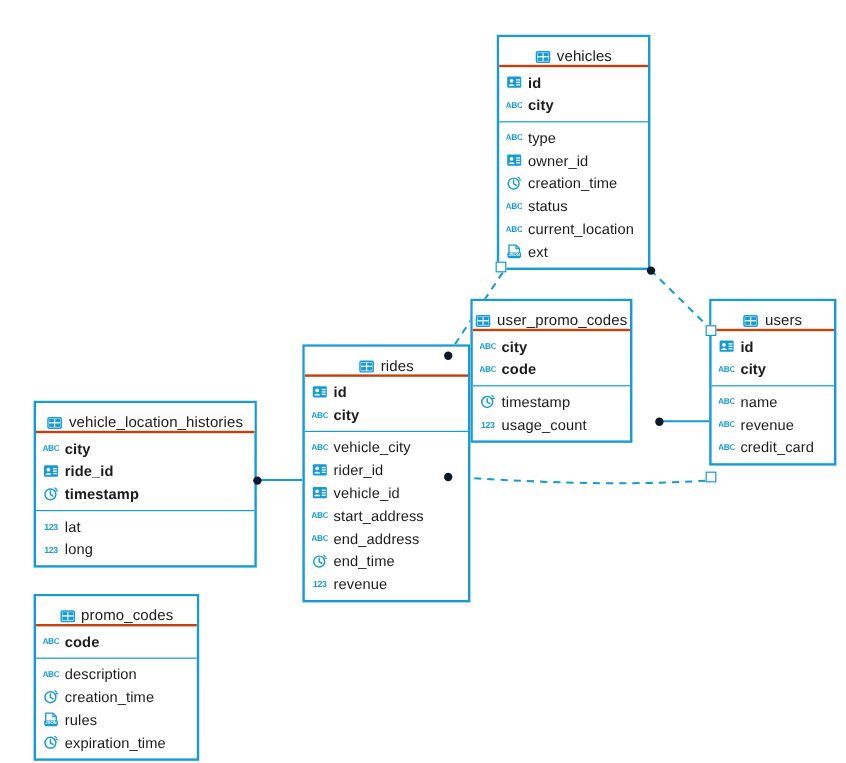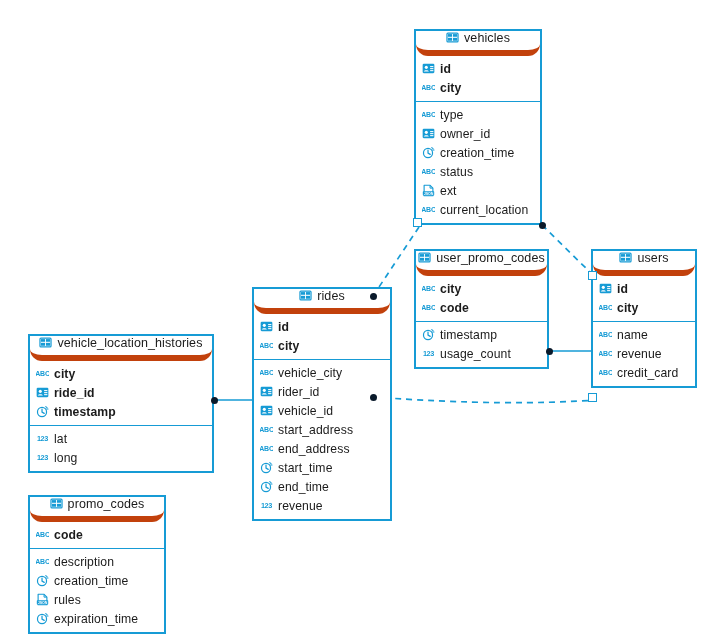--- a/index.html
+++ b/index.html
@@ -15,25 +15,24 @@
   .table{
     position:absolute;
     box-sizing:border-box;
     background:#ffffff;
     border:2px solid #169BD5;
     z-index:2;
   }
   .thead{
     box-sizing:border-box;
     height:25px;
-    display:flex;align-items:flex-start;justify-content:center;gap:5px;
-    border-bottom:6px solid #c2410c;
+    display:flex;align-items:flex-end;justify-content:center;gap:5px;
+    border-bottom:2px solid #c2410c;
     background:#ffffff;
     padding:0 6px;
-    border-radius:12px;
   }
   .tname{
     font-size:12.5px;color:#1b1b1b;white-space:nowrap;letter-spacing:.1px;
   }
   .group{box-sizing:border-box;padding:3px 0 4px 0;}
   .group.pk{border-bottom:1px solid #169BD5;}
   .col{
     box-sizing:border-box;
     height:19px;
     display:flex;align-items:center;gap:5px;
@@ -122,36 +121,36 @@
             <span class="cname">creation_time</span>
           </div>
           <div class="col">
             <svg width="13" height="13" viewBox="0 0 16 16" class="ic">
               <text x="8" y="11.1" fill="#169BD5" text-anchor="middle" font-family="&quot;Liberation Sans&quot;, sans-serif" font-size="8.6" font-weight="bold" letter-spacing="-0.3">ABC</text>
             </svg>
             <span class="cname">status</span>
           </div>
           <div class="col">
             <svg width="13" height="13" viewBox="0 0 16 16" class="ic">
+              <text x="8" y="11.1" fill="#169BD5" text-anchor="middle" font-family="&quot;Liberation Sans&quot;, sans-serif" font-size="8.6" font-weight="bold" letter-spacing="-0.3">ABC</text>
+            </svg>
+            <span class="cname">current_location</span>
+          </div>
+          <div class="col">
+            <svg width="13" height="13" viewBox="0 0 16 16" class="ic">
               <path d="M2.6 1.6 H10.0 L13.4 5.0 V14.4 H2.6 Z" fill="none" stroke="#169BD5" stroke-width="1.4" stroke-linejoin="round"></path>
               <path d="M9.9 1.7 V5.1 H13.3" fill="none" stroke="#169BD5" stroke-width="1.2"></path>
               <rect x="1" y="9" width="14" height="5" rx="0.7" fill="#169BD5"></rect>
               <text x="8" y="13.2" fill="#fff" text-anchor="middle" font-family="&quot;Liberation Sans&quot;, sans-serif" font-size="4.4" font-weight="bold" letter-spacing="-0.1">JSON</text>
             </svg>
             <span class="cname">ext</span>
           </div>
-          <div class="col">
-            <svg width="13" height="13" viewBox="0 0 16 16" class="ic">
-              <text x="8" y="11.1" fill="#169BD5" text-anchor="middle" font-family="&quot;Liberation Sans&quot;, sans-serif" font-size="8.6" font-weight="bold" letter-spacing="-0.3">ABC</text>
-            </svg>
-            <span class="cname">current_location</span>
-          </div>
-        </div>
-      </div>
-      <div class="table" style="left: 414px; top: 249px; width: 135px;">
+        </div>
+      </div>
+      <div class="table" style="left: 392px; top: 249px; width: 135px;">
         <div class="thead">
           <svg width="13" height="13" viewBox="0 0 16 16" class="ic">
             <rect x="1.2" y="2.6" width="13.6" height="10.8" rx="1.2" fill="none" stroke="#169BD5" stroke-width="1.5"></rect>
             <rect x="2.4" y="3.8" width="5.1" height="3.3" fill="#169BD5"></rect>
             <rect x="8.6" y="3.8" width="5.1" height="3.3" fill="#169BD5"></rect>
             <rect x="2.4" y="8.4" width="5.1" height="3.6" fill="#169BD5"></rect>
             <rect x="8.6" y="8.4" width="5.1" height="3.6" fill="#169BD5"></rect>
           </svg>
           <span class="tname">user_promo_codes</span>
         </div>
@@ -300,28 +299,20 @@
             <svg width="13" height="13" viewBox="0 0 16 16" class="ic">
               <text x="8" y="11.1" fill="#169BD5" text-anchor="middle" font-family="&quot;Liberation Sans&quot;, sans-serif" font-size="8.6" font-weight="bold" letter-spacing="-0.3">ABC</text>
             </svg>
             <span class="cname">start_address</span>
           </div>
           <div class="col">
             <svg width="13" height="13" viewBox="0 0 16 16" class="ic">
               <text x="8" y="11.1" fill="#169BD5" text-anchor="middle" font-family="&quot;Liberation Sans&quot;, sans-serif" font-size="8.6" font-weight="bold" letter-spacing="-0.3">ABC</text>
             </svg>
             <span class="cname">end_address</span>
-          </div>
-          <div class="col">
-            <svg width="13" height="13" viewBox="0 0 16 16" class="ic">
-              <circle cx="7.4" cy="8.6" r="5.6" fill="none" stroke="#169BD5" stroke-width="1.5"></circle>
-              <path d="M7.4 5.2 L7.4 8.8 L10.1 10.3" fill="none" stroke="#169BD5" stroke-width="1.5" stroke-linecap="round"></path>
-              <path d="M12.0 2.0 L13.6 3.3 M13.0 5.0 L14.8 5.0" stroke="#169BD5" stroke-width="1.3" stroke-linecap="round"></path>
-            </svg>
-            <span class="cname">start_time</span>
           </div>
           <div class="col">
             <svg width="13" height="13" viewBox="0 0 16 16" class="ic">
               <circle cx="7.4" cy="8.6" r="5.6" fill="none" stroke="#169BD5" stroke-width="1.5"></circle>
               <path d="M7.4 5.2 L7.4 8.8 L10.1 10.3" fill="none" stroke="#169BD5" stroke-width="1.5" stroke-linecap="round"></path>
               <path d="M12.0 2.0 L13.6 3.3 M13.0 5.0 L14.8 5.0" stroke="#169BD5" stroke-width="1.3" stroke-linecap="round"></path>
             </svg>
             <span class="cname">end_time</span>
           </div>
           <div class="col">

